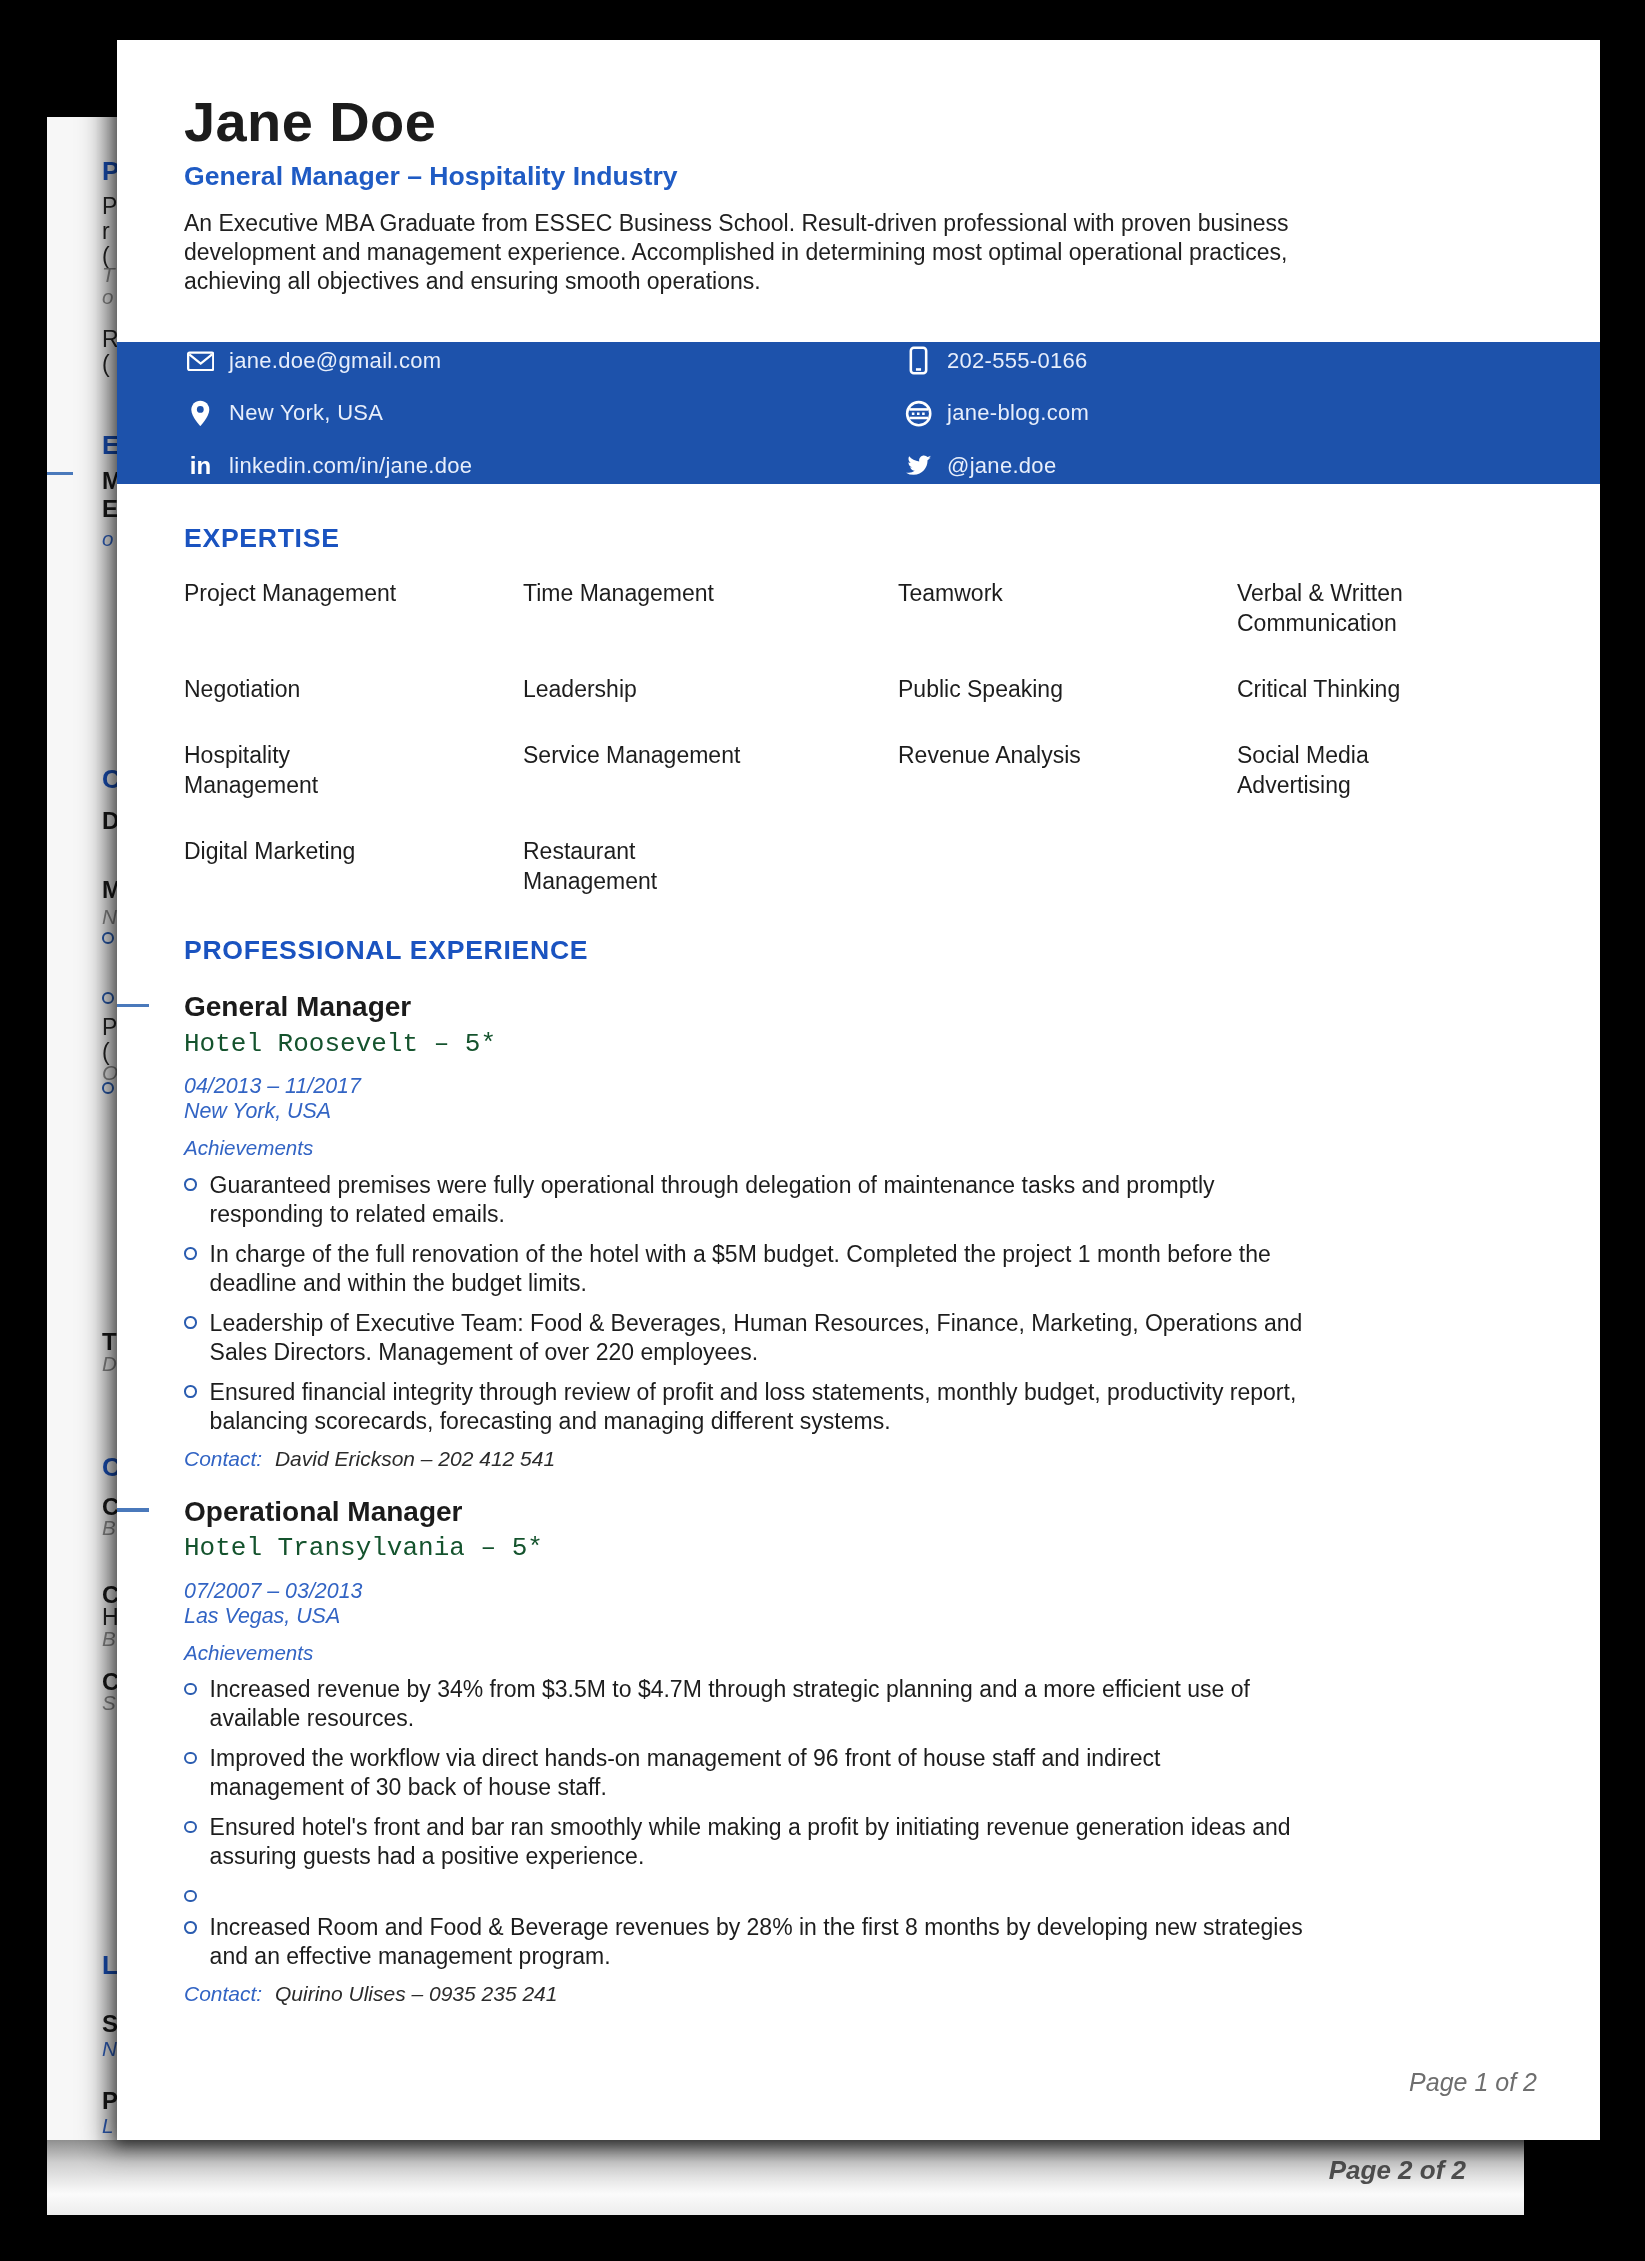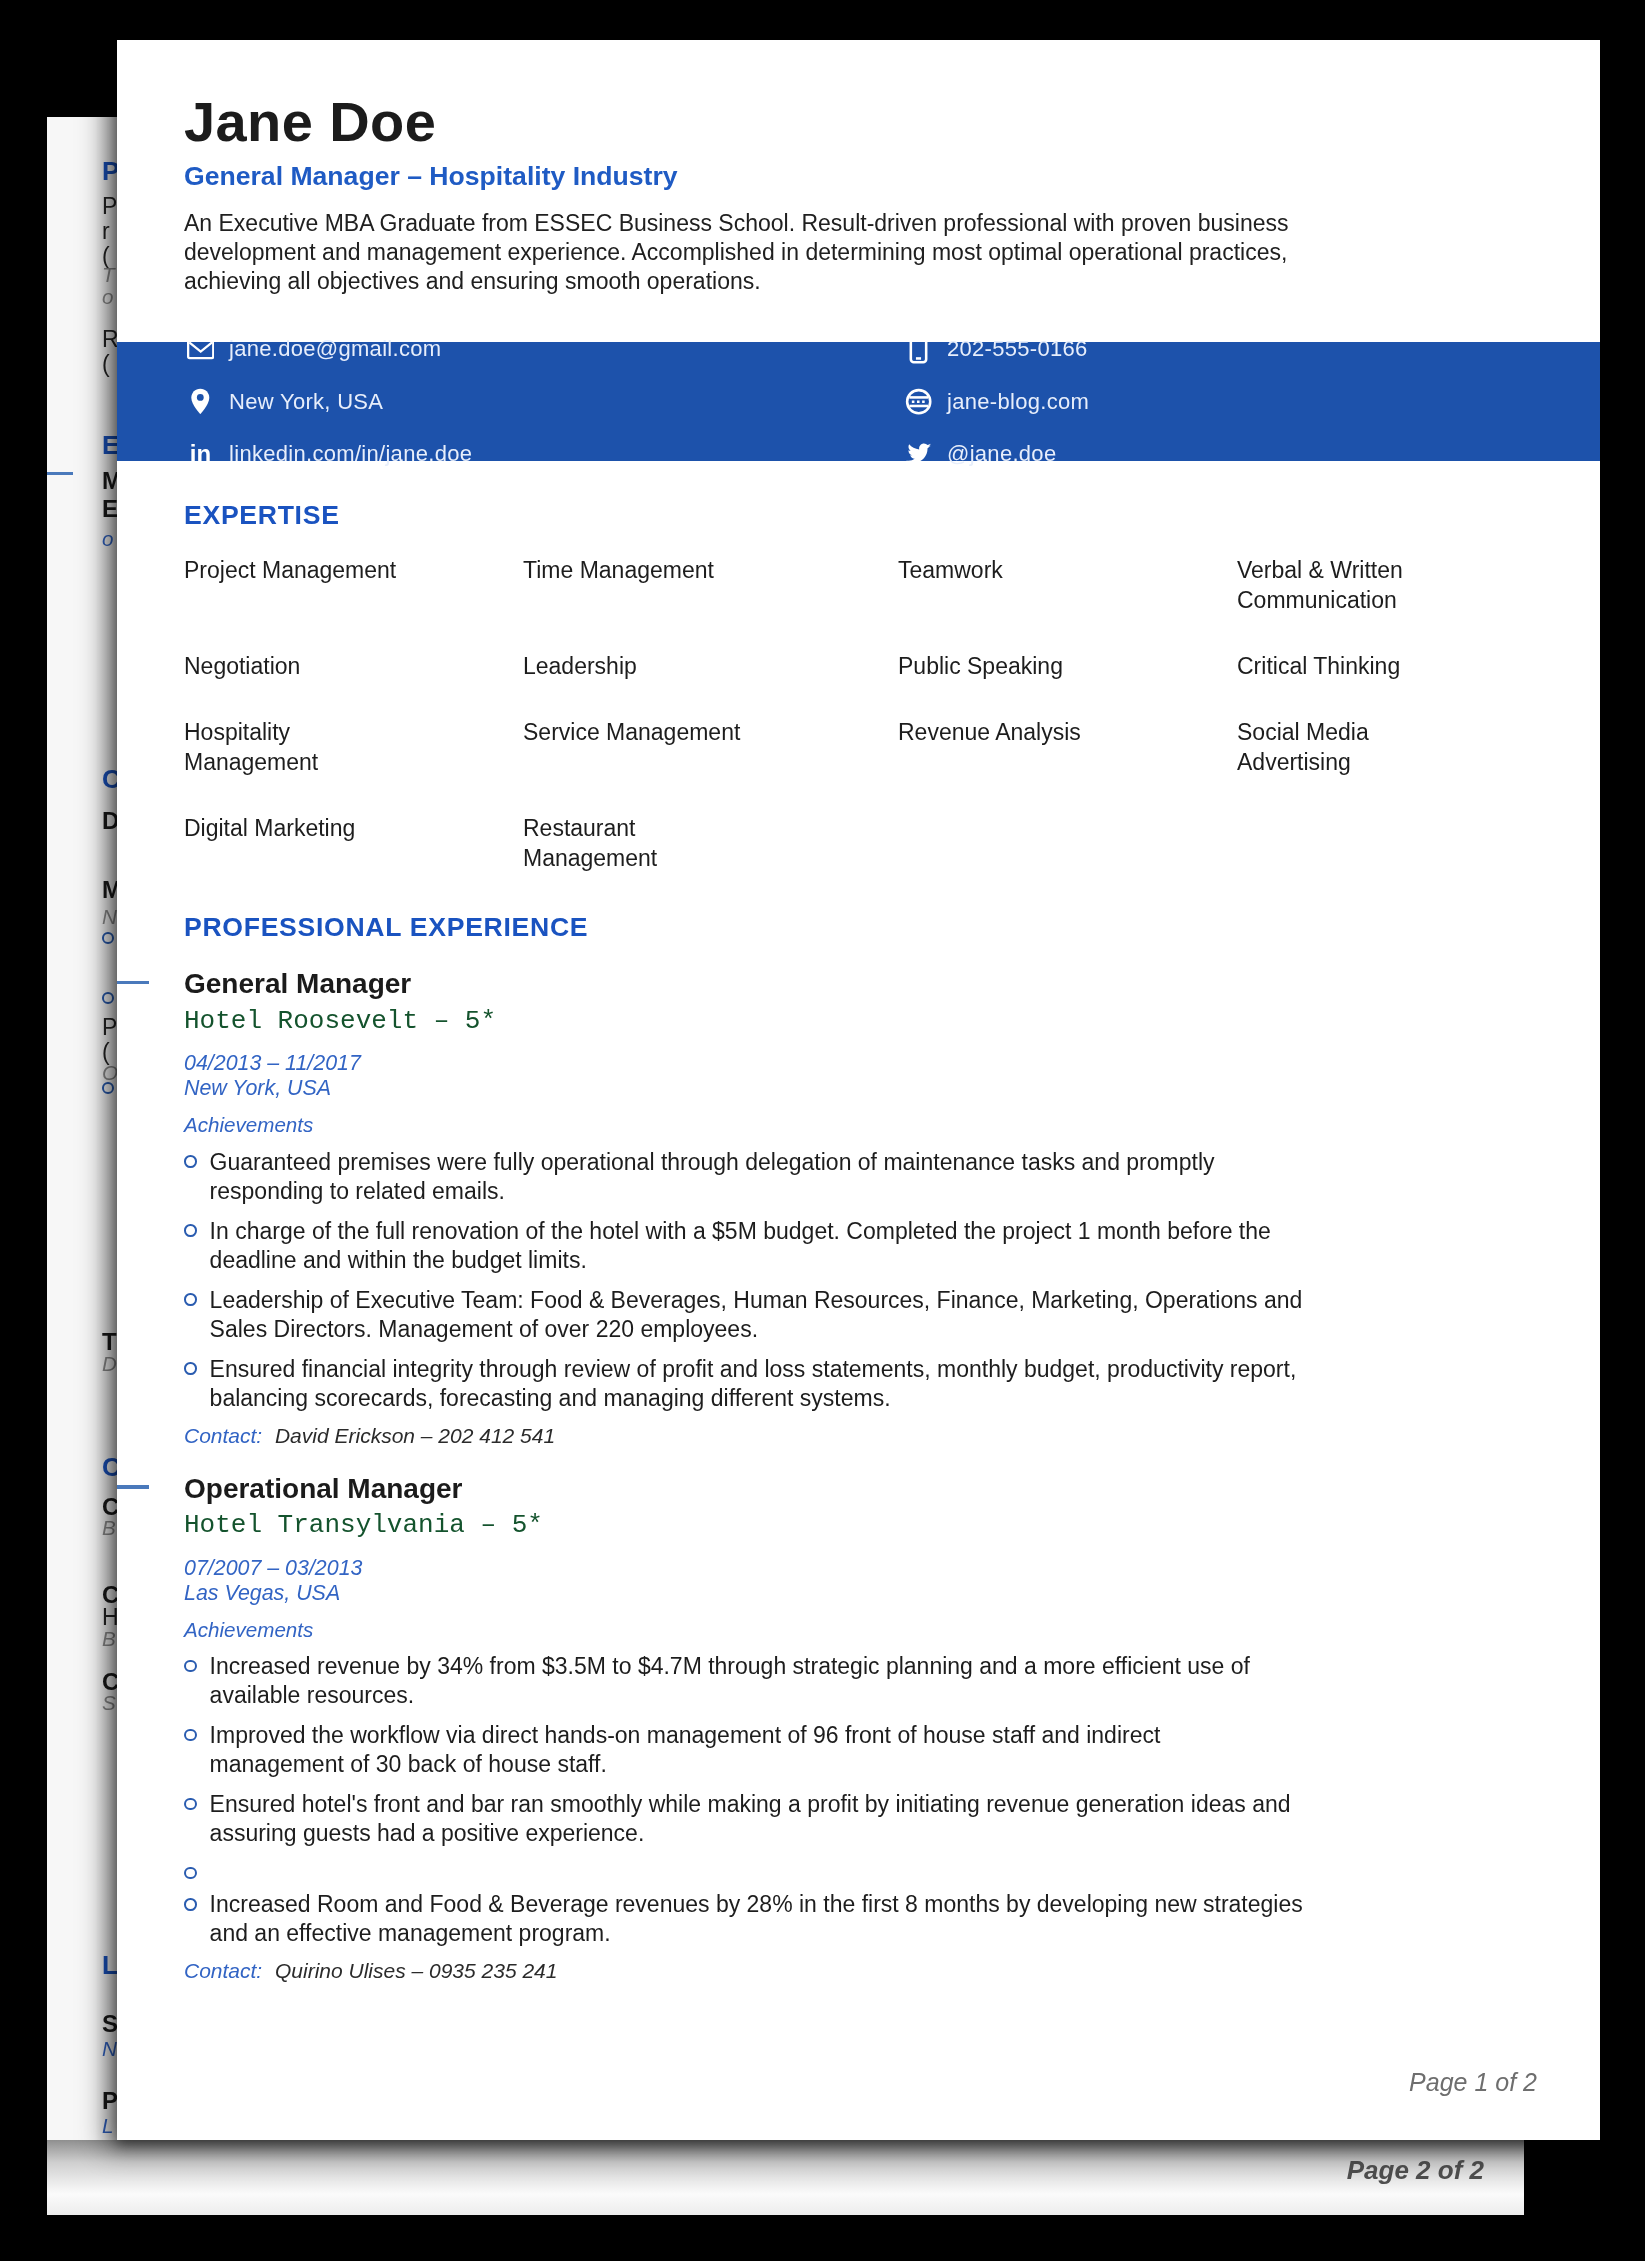--- a/index.html
+++ b/index.html
@@ -13,33 +13,33 @@
   .frag{position:absolute;left:55px;white-space:pre-line;}
   .f-h{color:#1a53c0;font-weight:700;font-size:26px;}
   .f-d{color:#262626;font-size:23px;line-height:25px;}
   .f-b{color:#1b1b1b;font-weight:700;font-size:24px;line-height:28px;}
   .f-g{color:#8d8d8d;font-style:italic;font-size:20.6px;line-height:22px;}
   .f-i{color:#3264c4;font-style:italic;font-size:20.6px;}
   .f-r{width:7.7px;height:7.7px;border:2.6px solid #2a5cb0;border-radius:50%;}
   .p2-dash{position:absolute;left:0;top:355px;width:26px;height:3.4px;background:#4a79bb;}
   .p2-strip{position:absolute;left:0;top:2023px;width:100%;height:75px;
             background:linear-gradient(180deg,#8f8f8f 0%,#cfcfcf 30%,#fbfbfb 72%,#ececec 100%);}
-  .p2-footer{position:absolute;right:40px;top:15.4px;font-size:26px;font-style:italic;
+  .p2-footer{position:absolute;right:58px;top:15.4px;font-size:26px;font-style:italic;
              font-weight:700;color:#4e4e4e;}
 
   
   .page1{position:absolute;left:117px;top:40px;width:1483px;height:2100px;background:#fff;
          box-sizing:border-box;padding:0 57px 0 67px;
          box-shadow:-12px 8.6px 26px rgba(0,0,0,0.45), 0 5.1px 12px rgba(0,0,0,0.40);}
   .name{margin:0;padding-top:53px;font-size:56px;line-height:58px;font-weight:700;
         letter-spacing:0.4px;color:#1c1c1c;}
   .role{margin-top:10.3px;font-size:26.6px;line-height:31px;font-weight:700;color:#1f5bc4;}
   .summary{margin-top:17px;font-size:23px;line-height:29px;color:#202020;white-space:pre-line;}
 
-  .bar{margin:46px -57px 0 -67px;height:119px;background:#1d52ab;display:flex;
+  .bar{margin:46px -57px 0 -67px;height:142px;background:#1d52ab;display:flex;
        box-sizing:border-box;padding:0 0 0 67px;}
   .bar-col{display:flex;flex-direction:column;justify-content:center;gap:21.4px;}
   .bar-col.c1{width:718px;}
   .bar-row{display:flex;align-items:center;height:31px;}
   .bar-icon{width:33px;height:31px;display:flex;align-items:center;justify-content:center;flex:0 0 33px;}
   .bar-label{margin-left:12px;font-size:22px;color:#e7eefb;letter-spacing:0.3px;}
   .in-glyph{color:#fff;font-weight:700;font-size:24px;line-height:24px;}
 
   .sec-heading{margin-top:39px;font-size:26.6px;font-weight:700;color:#1a53c0;letter-spacing:0.7px;}
   .exp-grid{margin-top:24px;display:grid;grid-template-columns:339px 375px 339px auto;

